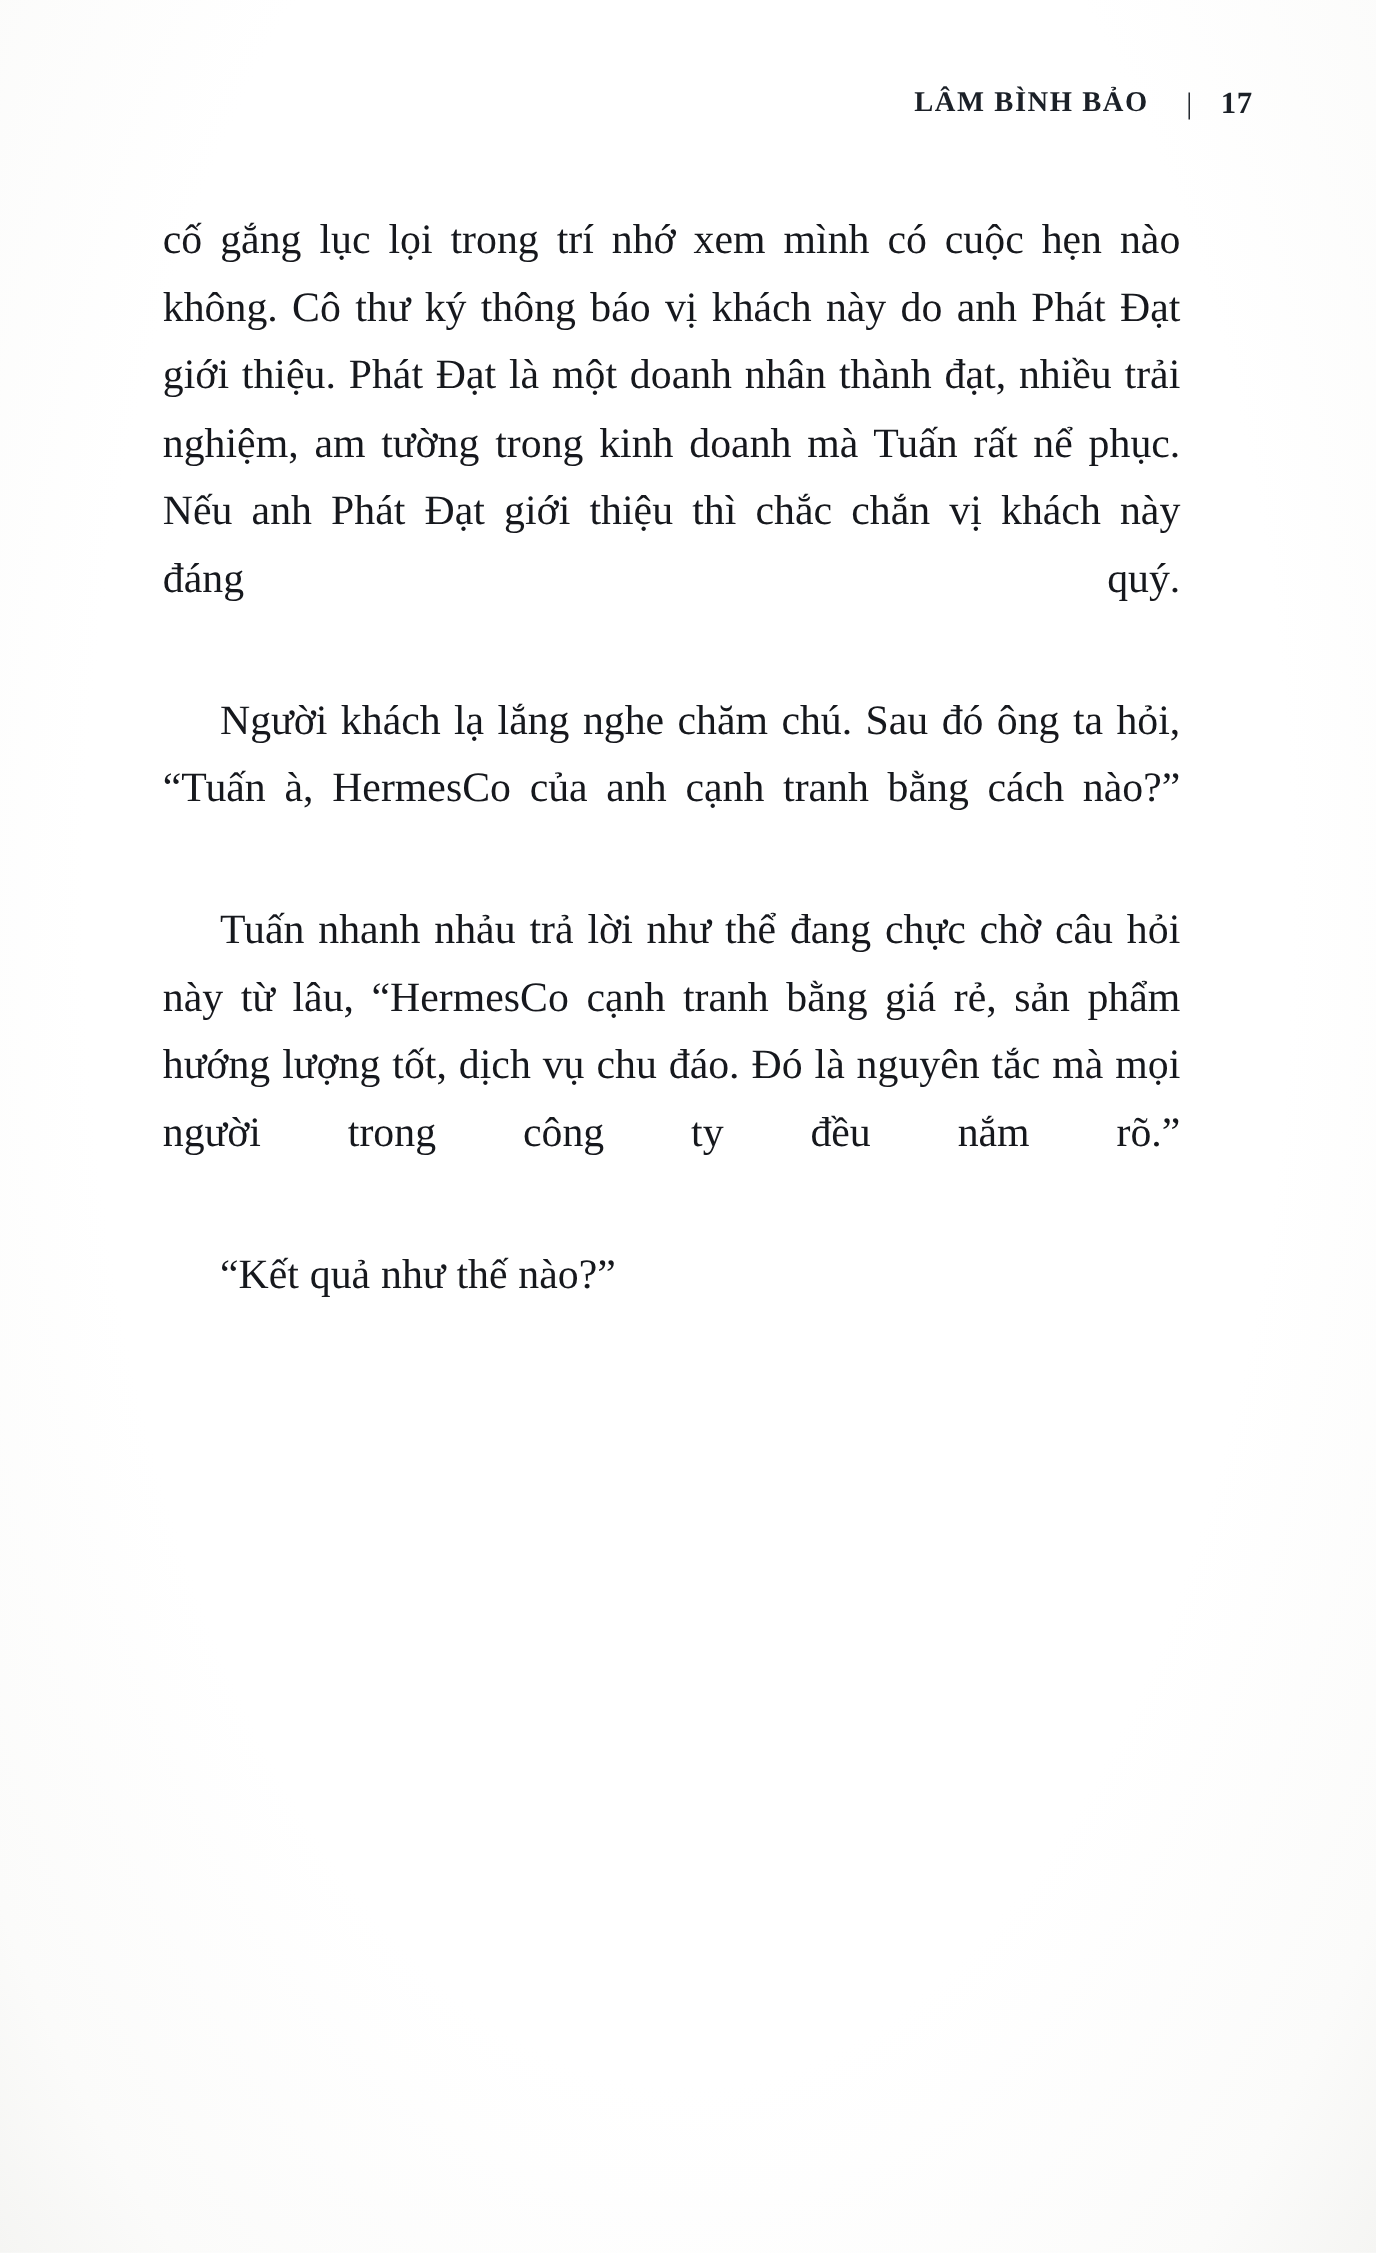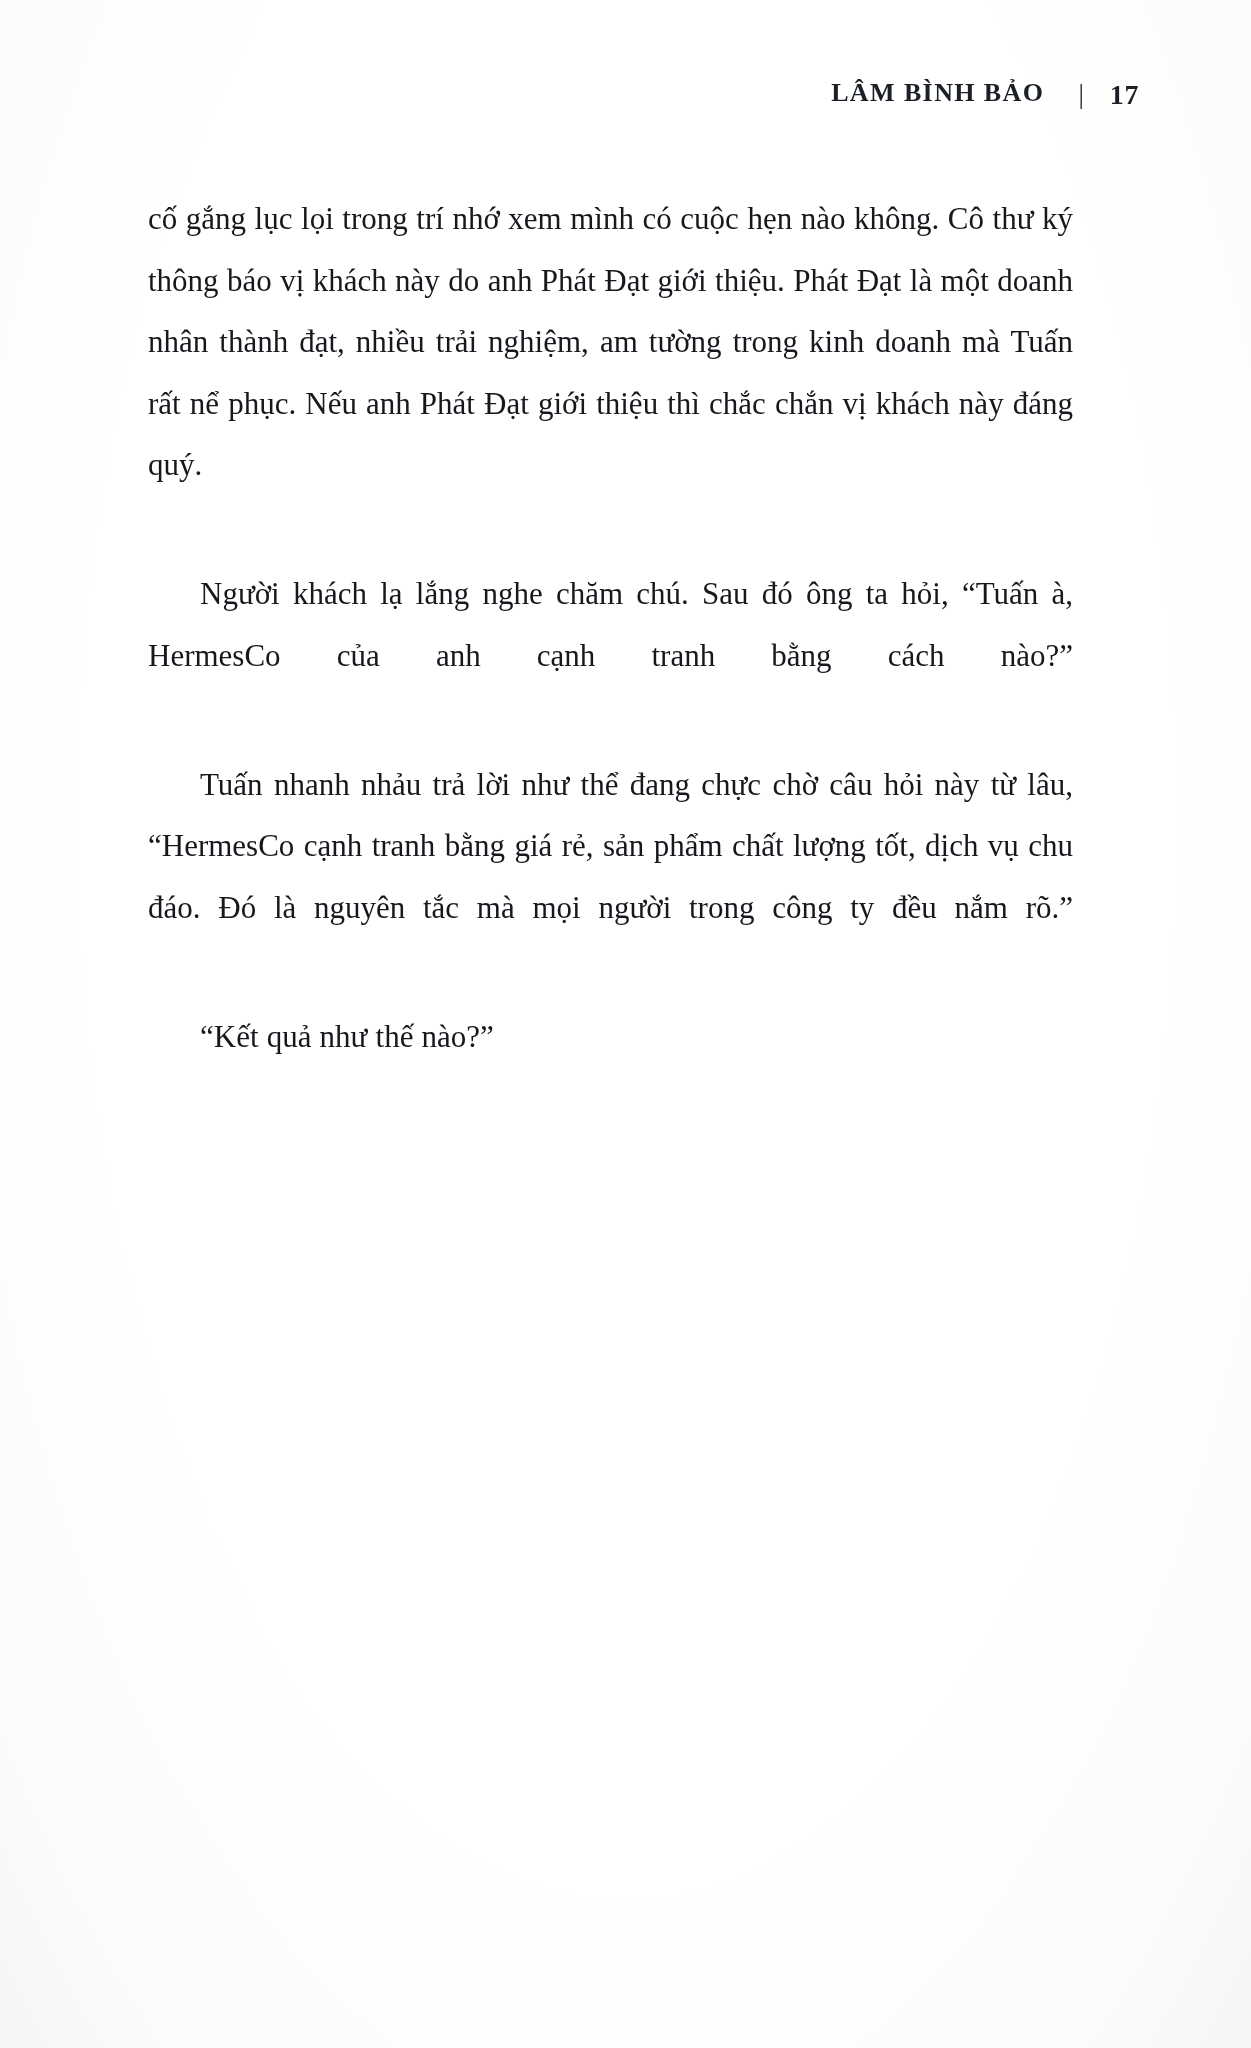--- a/index.html
+++ b/index.html
@@ -63,21 +63,21 @@
   
   .text-block {
     position: absolute;
     top: 188px;
     left: 148px;
     width: 925px;
   }
 
   p.para {
     margin: 0 0 6px 0;
-    font-size: 31px;
+    font-size: 38px;
     line-height: 61.5px;
     text-align: justify;
     text-justify: inter-word;
     word-spacing: 0.4px;
     color: #16181d;
     -webkit-font-smoothing: antialiased;
   }
   p.para.indent {
     text-indent: 52px;
   }
@@ -100,17 +100,17 @@
 
   <div class="running-head">
     <span class="rh-title">LÂM BÌNH BẢO</span>
     <span class="rh-sep">|</span>
     <span class="rh-page">17</span>
   </div>
 
   <div class="text-block">
     <p class="para">cố gắng lục lọi trong trí nhớ xem mình có cuộc hẹn nào không. Cô thư ký thông báo vị khách này do anh Phát Đạt giới thiệu. Phát Đạt là một doanh nhân thành đạt, nhiều trải nghiệm, am tường trong kinh doanh mà Tuấn rất nể phục. Nếu anh Phát Đạt giới thiệu thì chắc chắn vị khách này đáng quý.</p>
     <p class="para indent">Người khách lạ lắng nghe chăm chú. Sau đó ông ta hỏi, “Tuấn à, HermesCo của anh cạnh tranh bằng cách nào?”</p>
-    <p class="para indent">Tuấn nhanh nhảu trả lời như thể đang chực chờ câu hỏi này từ lâu, “HermesCo cạnh tranh bằng giá rẻ, sản phẩm chất lượng tốt, dịch vụ chu đáo. Đó là nguyên tắc mà mọi người trong công ty đều nắm rõ.”</p>
+    <p class="para indent">Tuấn nhanh nhảu trả lời như thể đang chực chờ câu hỏi này từ lâu, “HermesCo cạnh tranh bằng giá rẻ, sản phẩm hướng lượng tốt, dịch vụ chu đáo. Đó là nguyên tắc mà mọi người trong công ty đều nắm rõ.”</p>
     <p class="para indent no-stretch">“Kết quả như thế nào?”</p>
   </div>
 
 </div>
 
 </body></html>

